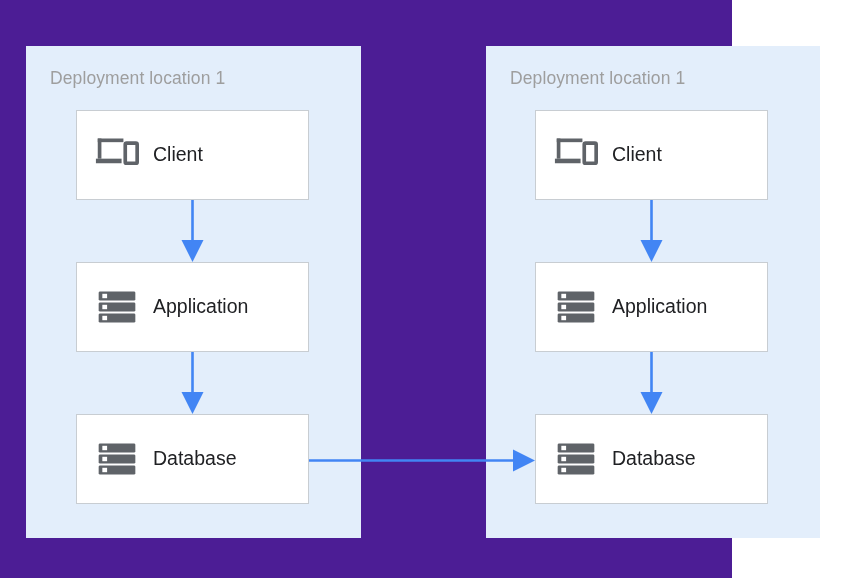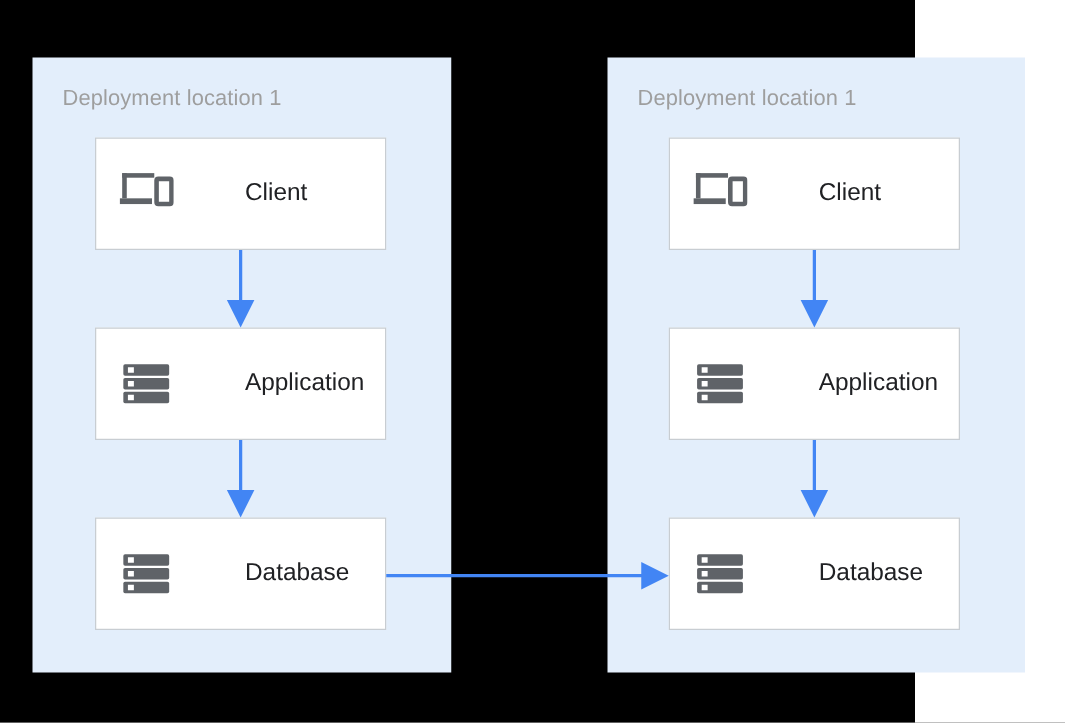--- a/index.html
+++ b/index.html
@@ -13,21 +13,21 @@
     font-family: "Liberation Sans", sans-serif;
     position: relative;
     overflow: hidden;
   }
 
   #diagram {
     position: absolute;
     left: 0; top: 0;
     width: 732px;
     height: 578px;
-    background: #000000;
+    background: #4c1d95;
   }
 
   .zone {
     position: absolute;
     background: #e3eefb;
     box-sizing: border-box;
   }
   .zone-label {
     position: absolute;
     font-size: 17.5px;
@@ -38,21 +38,20 @@
   }
 
   .node {
     position: absolute;
     box-sizing: border-box;
     background: #ffffff;
     border: 1px solid #c8cdd2;
     display: flex;
     align-items: center;
     justify-content: flex-start;
-    gap: 43px;
   }
   .node-icon {
     width: 44px;
     height: 44px;
     margin-left: 18px;
     margin-right: 14px;
     flex: 0 0 auto;
     display: block;
   }
   .node-label {

